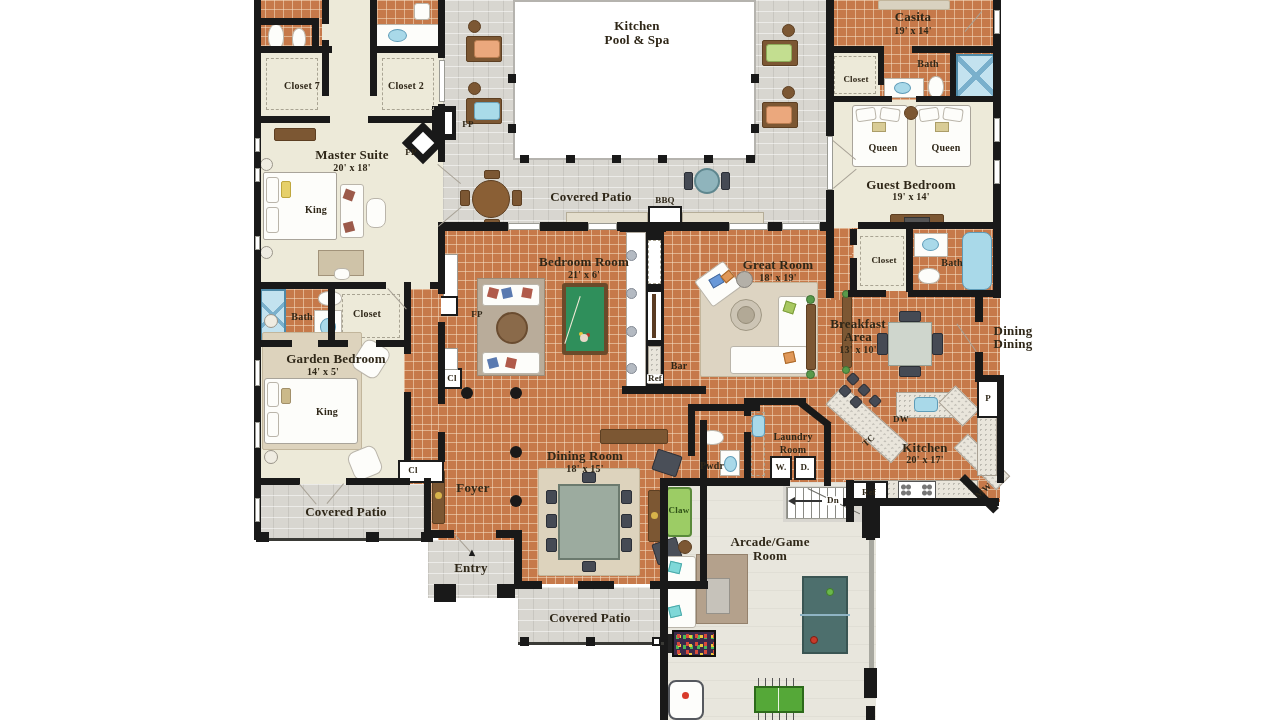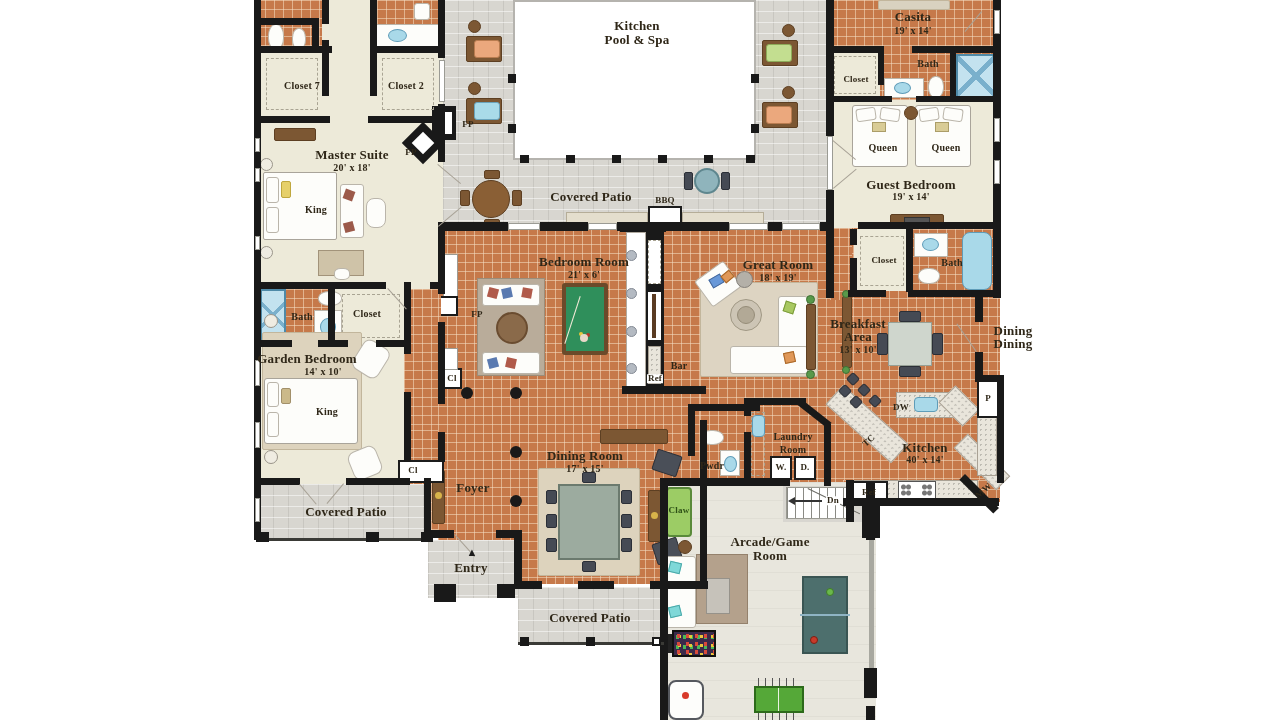--- a/index.html
+++ b/index.html
@@ -156,22 +156,22 @@
 <div class="rug" style="left:262px;top:332px;width:100px;height:118px"></div>
 <div class="furn" style="left:264px;top:378px;width:94px;height:66px;border-color:#a9a49a"></div>
 <div class="furn" style="left:267px;top:382px;width:12px;height:25px"></div>
 <div class="furn" style="left:267px;top:412px;width:12px;height:25px"></div>
 <div class="abs" style="left:281px;top:388px;width:10px;height:16px;background:#cbb98a;border:1px solid #a2906a;border-radius:2px"></div>
 <div class="lbl tiny" style="left:327px;top:412px;font-size:10px">King</div>
 <div class="abs" style="left:264px;top:314px;width:14px;height:14px;border-radius:50%;background:#efece2;border:1px solid #9a958a"></div>
 <div class="abs" style="left:264px;top:450px;width:14px;height:14px;border-radius:50%;background:#efece2;border:1px solid #9a958a"></div>
 <div class="furn" style="left:356px;top:342px;width:30px;height:34px;transform:rotate(32deg);border-radius:8px"></div>
 <div class="furn" style="left:350px;top:448px;width:30px;height:30px;transform:rotate(-22deg);border-radius:8px"></div>
-<div class="lbl" style="left:307px;top:359px">Garden Bedroom</div>
-<div class="lbl dim" style="left:323px;top:372px">14' x 10'</div>
+<div class="lbl" style="left:336px;top:359px">Garden Bedroom</div>
+<div class="lbl dim" style="left:323px;top:372px">14' x 5'</div>
 
 <div class="rug" style="left:878px;top:0;width:72px;height:10px;background:#d9d2c0"></div>
 <div class="lbl" style="left:913px;top:17px">Casita</div>
 <div class="lbl dim" style="left:913px;top:31px">19' x 14'</div>
 <div class="dash" style="left:834px;top:56px;width:42px;height:38px"></div>
 <div class="lbl tiny" style="left:856px;top:80px">Closet</div>
 <div class="furn" style="left:884px;top:78px;width:40px;height:20px;border-radius:0"></div>
 <div class="blue" style="left:894px;top:82px;width:17px;height:12px;border-radius:50%"></div>
 <div class="furn" style="left:928px;top:76px;width:16px;height:22px;border-radius:45%"></div>
 <div class="shower" style="left:956px;top:54px;width:40px;height:44px"></div>
@@ -247,24 +247,24 @@
 <div class="lbl" style="left:1013px;top:344px">Dining</div>
 <div class="gran" style="left:843px;top:385px;width:88px;height:26px;transform:rotate(42deg);transform-origin:0 0"></div>
 <div class="gran" style="left:896px;top:392px;width:58px;height:26px"></div>
 <div class="gran" style="left:942px;top:394px;width:34px;height:24px;transform:rotate(45deg)"></div>
 <div class="blue" style="left:914px;top:397px;width:24px;height:15px"></div>
 <div class="chair" style="left:848px;top:374px;width:10px;height:10px;transform:rotate(45deg)"></div>
 <div class="chair" style="left:859px;top:385px;width:10px;height:10px;transform:rotate(45deg)"></div>
 <div class="chair" style="left:870px;top:396px;width:10px;height:10px;transform:rotate(45deg)"></div>
 <div class="chair" style="left:840px;top:386px;width:10px;height:10px;transform:rotate(45deg)"></div>
 <div class="chair" style="left:851px;top:397px;width:10px;height:10px;transform:rotate(45deg)"></div>
-<div class="lbl tiny" style="left:901px;top:408px">DW</div>
+<div class="lbl tiny" style="left:901px;top:420px">DW</div>
 <div class="lbl tiny" style="left:869px;top:441px;transform:translate(-50%,-50%) rotate(-42deg)">TC</div>
 <div class="lbl" style="left:925px;top:448px">Kitchen</div>
-<div class="lbl dim" style="left:925px;top:460px">40' x 14'</div>
+<div class="lbl dim" style="left:925px;top:460px">20' x 17'</div>
 <div class="gran" style="left:850px;top:480px;width:128px;height:20px"></div>
 <div class="gran" style="left:952px;top:452px;width:60px;height:20px;transform:rotate(45deg)"></div>
 <div class="gran" style="left:977px;top:416px;width:20px;height:60px"></div>
 <div class="abs" style="left:898px;top:481px;width:38px;height:18px;background:#fff;border:1px solid #555"></div>
 <div class="abs" style="left:901px;top:484px;width:10px;height:12px;background:radial-gradient(circle 3px,#777 2px,transparent 3px) 0 0/5px 6px"></div>
 <div class="abs" style="left:922px;top:484px;width:10px;height:12px;background:radial-gradient(circle 3px,#777 2px,transparent 3px) 0 0/5px 6px"></div>
 <div class="box" style="left:850px;top:481px;width:38px;height:23px"></div>
 <div class="lbl tiny" style="left:869px;top:493px">Ref</div>
 <div class="lbl tiny" style="left:984px;top:491px;transform:translate(-50%,-50%) rotate(-42deg)">MW</div>
 <div class="box" style="left:977px;top:380px;width:23px;height:38px"></div>
@@ -294,21 +294,21 @@
 <div class="chair" style="left:621px;top:514px;width:11px;height:14px"></div>
 <div class="chair" style="left:621px;top:538px;width:11px;height:14px"></div>
 <div class="chair" style="left:582px;top:472px;width:14px;height:11px"></div>
 <div class="chair" style="left:582px;top:561px;width:14px;height:11px"></div>
 <div class="wood" style="left:600px;top:429px;width:68px;height:15px"></div>
 <div class="chair" style="left:654px;top:452px;width:26px;height:22px;transform:rotate(18deg);background:#4a4f58"></div>
 <div class="chair" style="left:654px;top:540px;width:26px;height:22px;transform:rotate(-18deg);background:#4a4f58"></div>
 <div class="wood" style="left:648px;top:490px;width:13px;height:52px"></div>
 <div class="abs" style="left:651px;top:512px;width:7px;height:7px;border-radius:50%;background:#d8b34a"></div>
 <div class="lbl" style="left:585px;top:456px">Dining Room</div>
-<div class="lbl dim" style="left:585px;top:469px">17' x 15'</div>
+<div class="lbl dim" style="left:585px;top:469px">18' x 15'</div>
 <div class="wood" style="left:432px;top:470px;width:13px;height:54px"></div>
 <div class="abs" style="left:435px;top:492px;width:7px;height:7px;border-radius:50%;background:#d8b34a"></div>
 <div class="lbl" style="left:473px;top:488px">Foyer</div>
 <div class="box" style="left:398px;top:460px;width:46px;height:23px"></div>
 <div class="lbl tiny" style="left:413px;top:471px">Cl</div>
 <div class="box" style="left:441px;top:368px;width:21px;height:21px"></div>
 <div class="lbl tiny" style="left:452px;top:379px">Cl</div>
 <div class="win" style="left:443px;top:254px;width:15px;height:46px"></div>
 <div class="abs" style="left:441px;top:296px;width:17px;height:20px;background:#fff;border:2px solid #191919;border-left:none"></div>
 <div class="win" style="left:443px;top:348px;width:15px;height:22px"></div>

